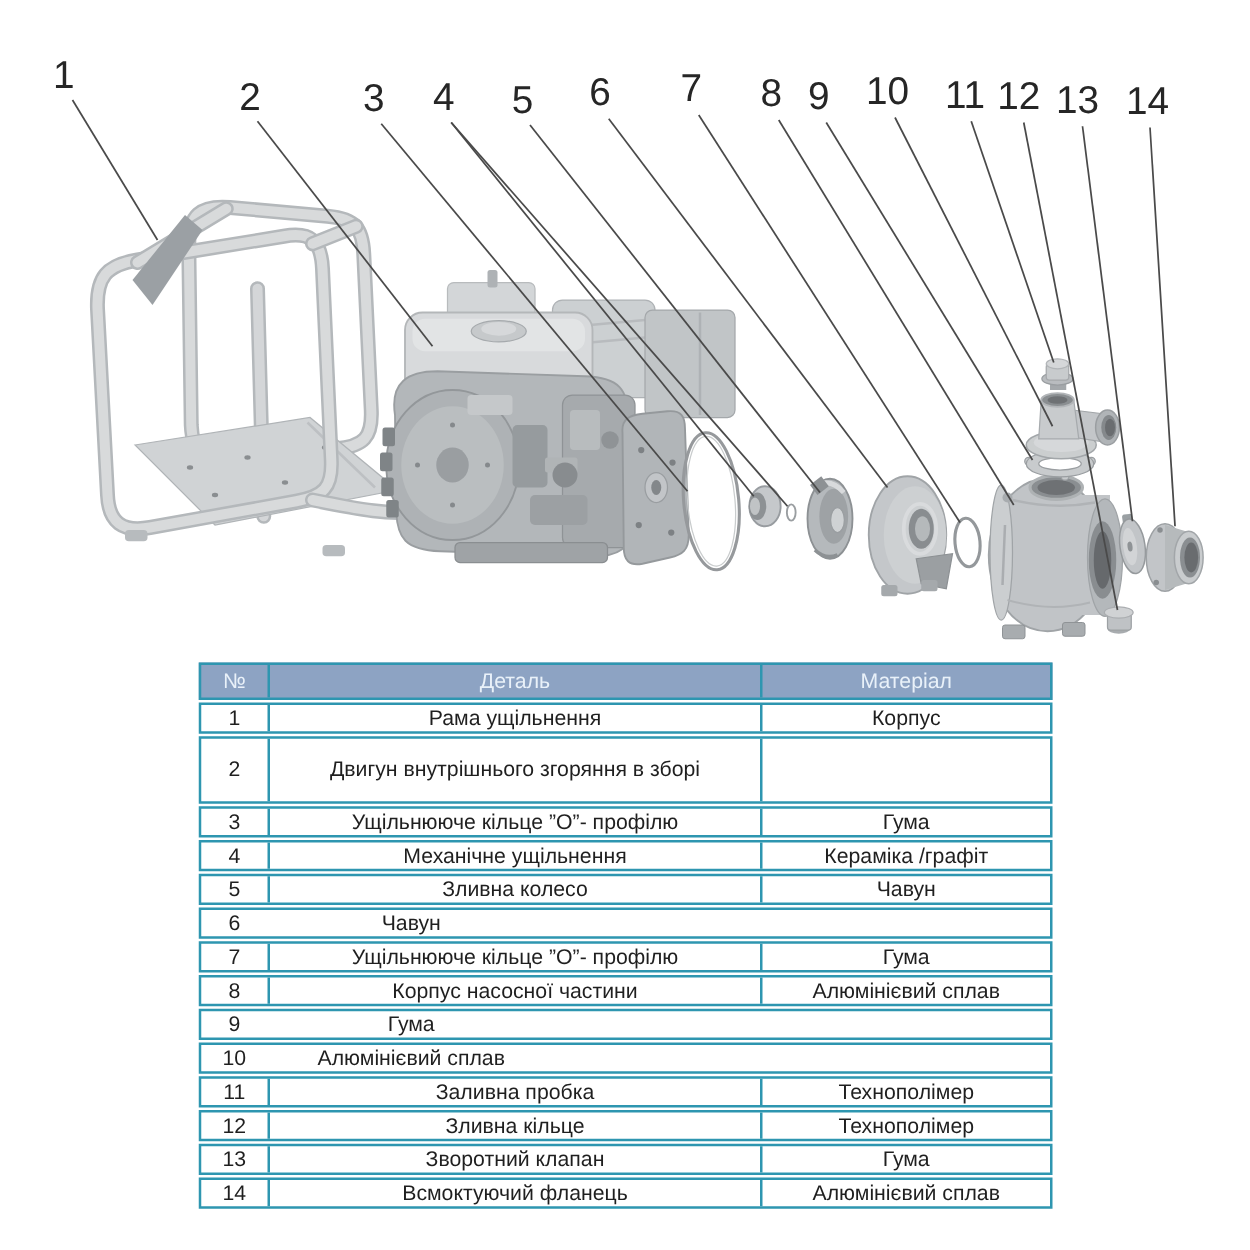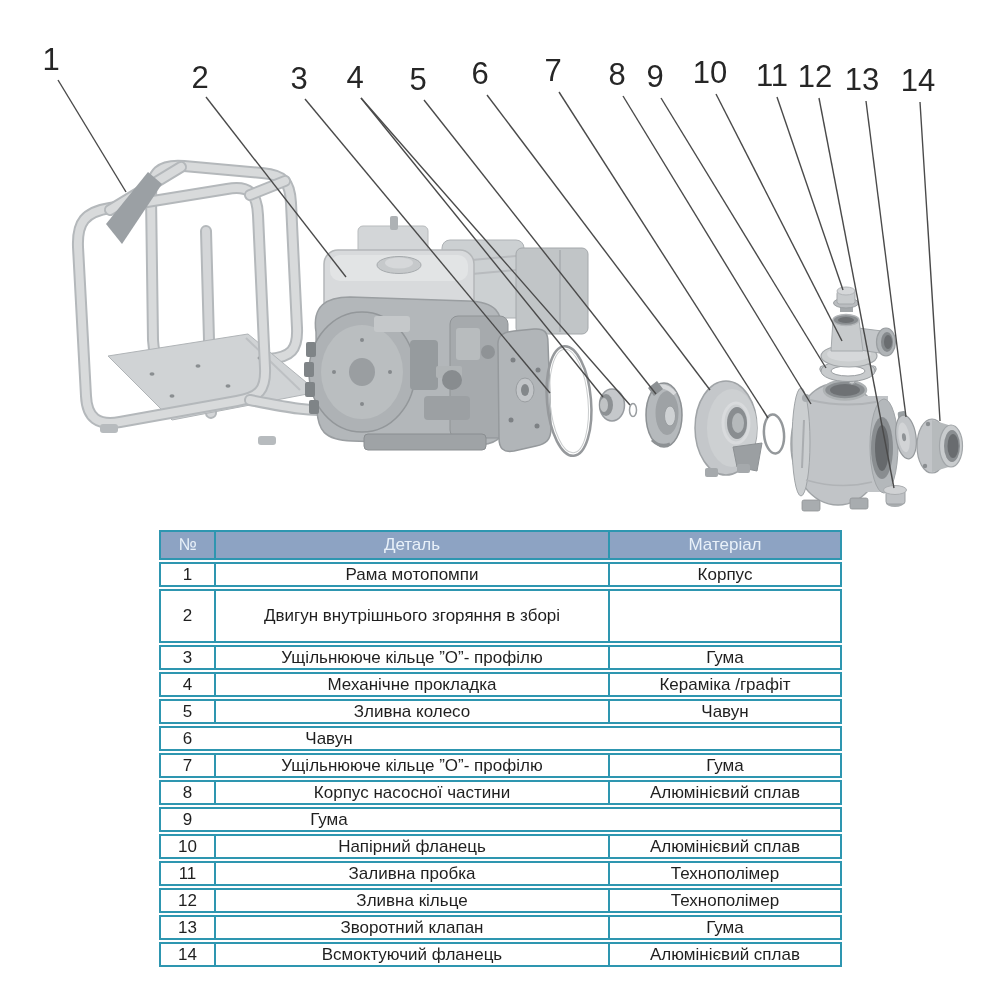--- a/index.html
+++ b/index.html
@@ -266,39 +266,39 @@
 
 <div class="tbl">
   <div class="trow header">
     <div class="c-num">№</div>
     <div class="c-part">Деталь</div>
     <div class="c-mat">Матеріал</div>
   </div>
   <div id="table-body">
   <div class="trow">
     <div class="c-num">1</div>
-    <div class="c-part">Рама мотопомпи</div>
+    <div class="c-part">Рама ущільнення</div>
     <div class="c-mat">Корпус</div>
   </div>
 
   <div class="trow tall">
     <div class="c-num">2</div>
     <div class="c-part">Двигун внутрішнього згоряння в зборі</div>
     <div class="c-mat"></div>
   </div>
 
   <div class="trow">
     <div class="c-num">3</div>
     <div class="c-part">Ущільнююче кільце ”О”- профілю</div>
     <div class="c-mat">Гума</div>
   </div>
 
   <div class="trow">
     <div class="c-num">4</div>
-    <div class="c-part">Механічне прокладка</div>
+    <div class="c-part">Механічне ущільнення</div>
     <div class="c-mat">Кераміка /графіт</div>
   </div>
 
   <div class="trow">
     <div class="c-num">5</div>
     <div class="c-part">Зливна колесо</div>
     <div class="c-mat">Чавун</div>
   </div>
 
   <div class="trow">
@@ -318,21 +318,20 @@
     <div class="c-mat">Алюмінієвий сплав</div>
   </div>
 
   <div class="trow">
     <div class="c-num">9</div>
     <div class="c-mat">Гума</div>
   </div>
 
   <div class="trow">
     <div class="c-num">10</div>
-    <div class="c-part">Напірний фланець</div>
     <div class="c-mat">Алюмінієвий сплав</div>
   </div>
 
   <div class="trow">
     <div class="c-num">11</div>
     <div class="c-part">Заливна пробка</div>
     <div class="c-mat">Технополімер</div>
   </div>
 
   <div class="trow">

